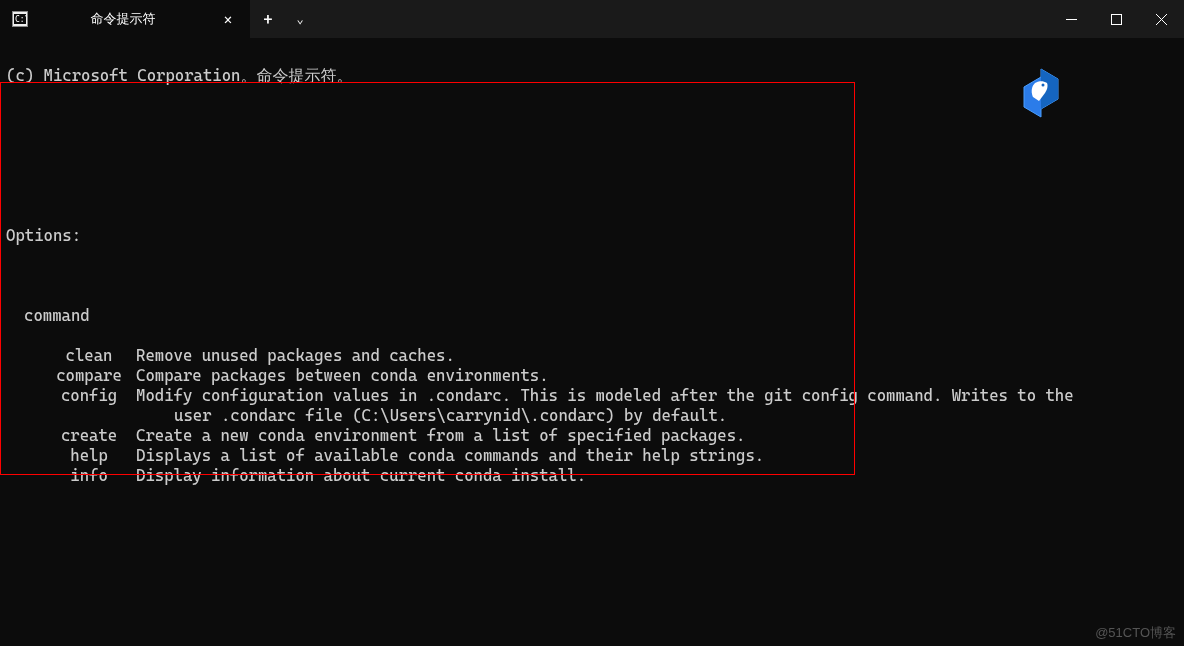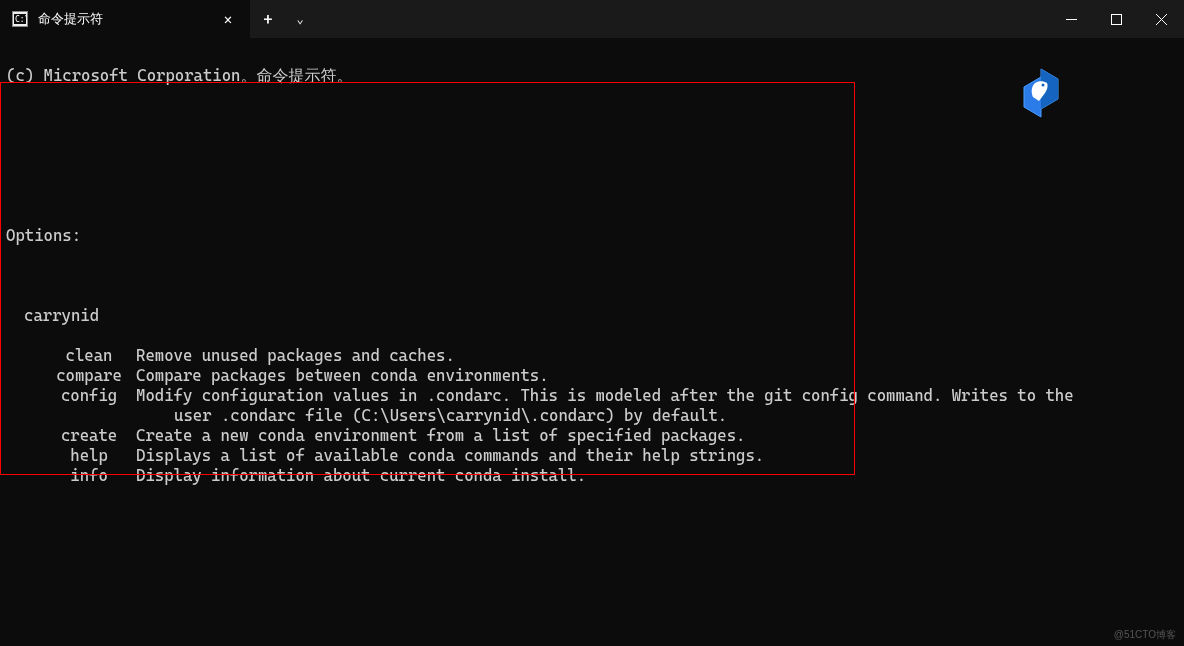--- a/index.html
+++ b/index.html
@@ -42,20 +42,21 @@
       align-items: center;
       justify-content: center;
       font-size: 9px;
       color: #333;
     }
     .tab-title {
       color: #ffffff;
       font-size: 13px;
       font-family: 'Microsoft YaHei', sans-serif;
       flex: 1;
+      text-align: center;
     }
     .tab-close {
       width: 20px;
       height: 20px;
       display: flex;
       align-items: center;
       justify-content: center;
       color: #ffffff;
       font-size: 14px;
       border-radius: 3px;
@@ -118,21 +119,21 @@
     }
     .cmd-desc {
       display: inline-block;
     }
     .indent1 { padding-left: 18px; }
     .cont-line { padding-left: 168px; }
     .watermark {
       position: absolute;
       bottom: 4px;
       right: 8px;
-      font-size: 10px;
+      font-size: 13px;
       color: #555;
       font-family: sans-serif;
     }
   </style>
 </head>
 <body>
 
 <div class="titlebar">
   <div class="tab">
     <div class="tab-icon">
@@ -166,21 +167,21 @@
   </div>
 </div>
 
 <div class="terminal-content">
 <div>(c) Microsoft Corporation。命令提示符。</div>
 <div>&nbsp;</div>
 <div>&nbsp;</div>
 <div>&nbsp;</div>
 <div>Options:</div>
 <div>&nbsp;</div>
-<div class="indent1">carrynid</div>
+<div class="indent1">command</div>
 <div id="commands-container"><div><span class="cmd-name">clean</span><span class="cmd-desc">Remove unused packages and caches.</span></div><div><span class="cmd-name">compare</span><span class="cmd-desc">Compare packages between conda environments.</span></div><div><span class="cmd-name">config</span><span class="cmd-desc">Modify configuration values in .condarc. This is modeled after the git config command. Writes to the</span></div><div class="cont-line">user .condarc file (C:\Users\carrynid\.condarc) by default.</div><div><span class="cmd-name">create</span><span class="cmd-desc">Create a new conda environment from a list of specified packages.</span></div><div><span class="cmd-name">help</span><span class="cmd-desc">Displays a list of available conda commands and their help strings.</span></div><div><span class="cmd-name">info</span><span class="cmd-desc">Display information about current conda install.</span></div></div>
 </div>
 
 <div class="red-box"></div>
 
 <div class="bird-logo">
   <svg width="56" height="56" viewBox="0 0 56 56">
     <path d="M28 4 L45 14 L45 34 L28 44 L28 52 L11 42 L11 22 L28 12 Z" fill="#2B7CE9" stroke="#4A9FFF" stroke-width="1"></path>
     <path d="M28 4 L45 14 L45 34 L28 44 Z" fill="#1565C0"></path>
     <path d="M22 18 C22 18 28 14 34 18 C34 18 36 22 32 28 L26 36 L20 32 C20 32 16 24 22 18 Z" fill="#ffffff"></path>

